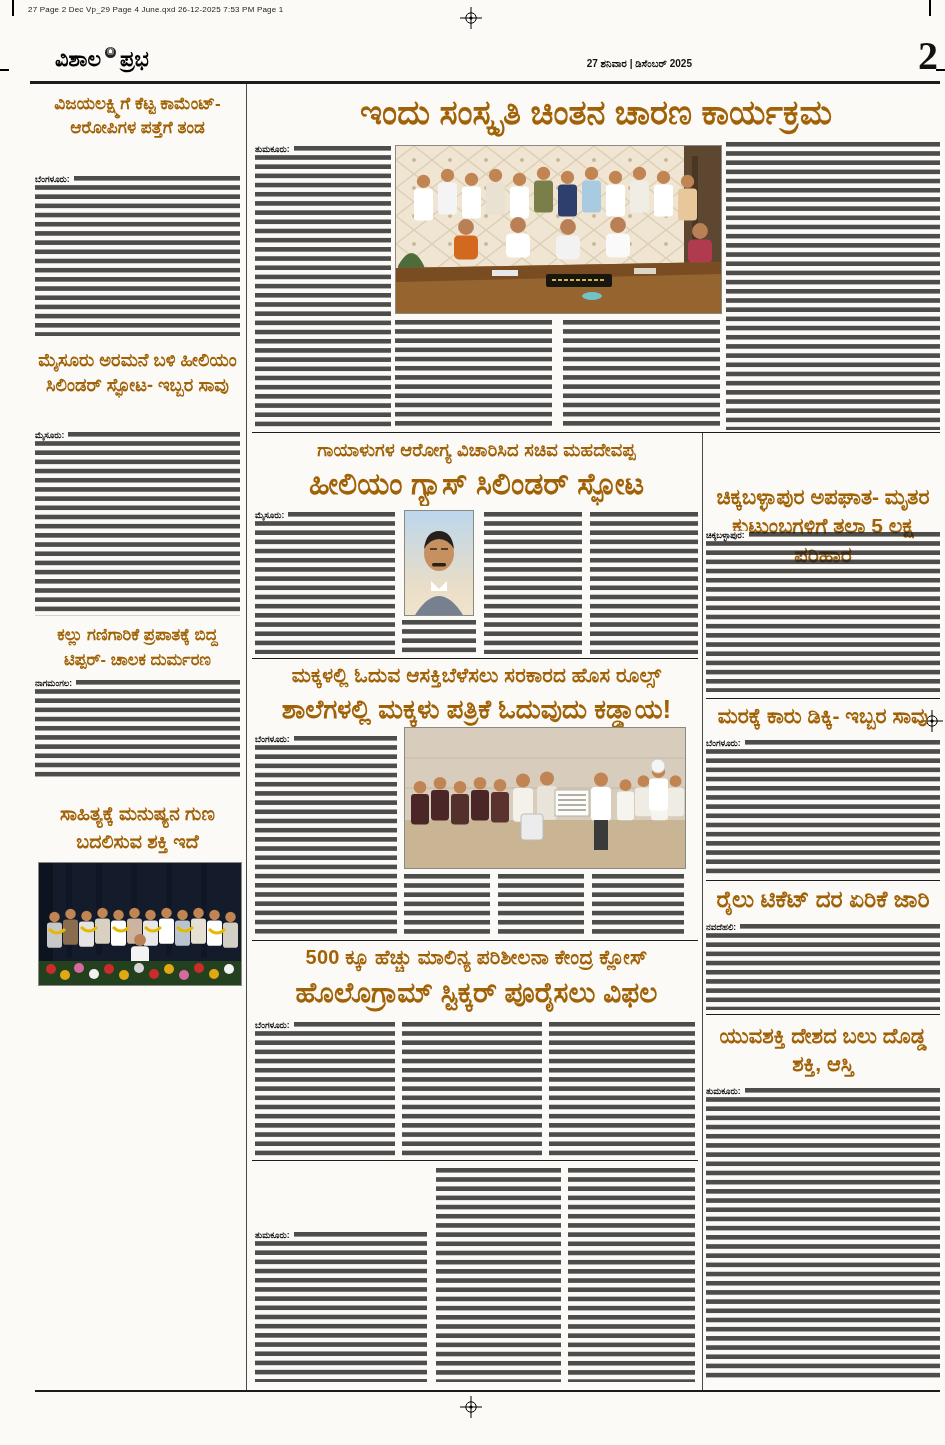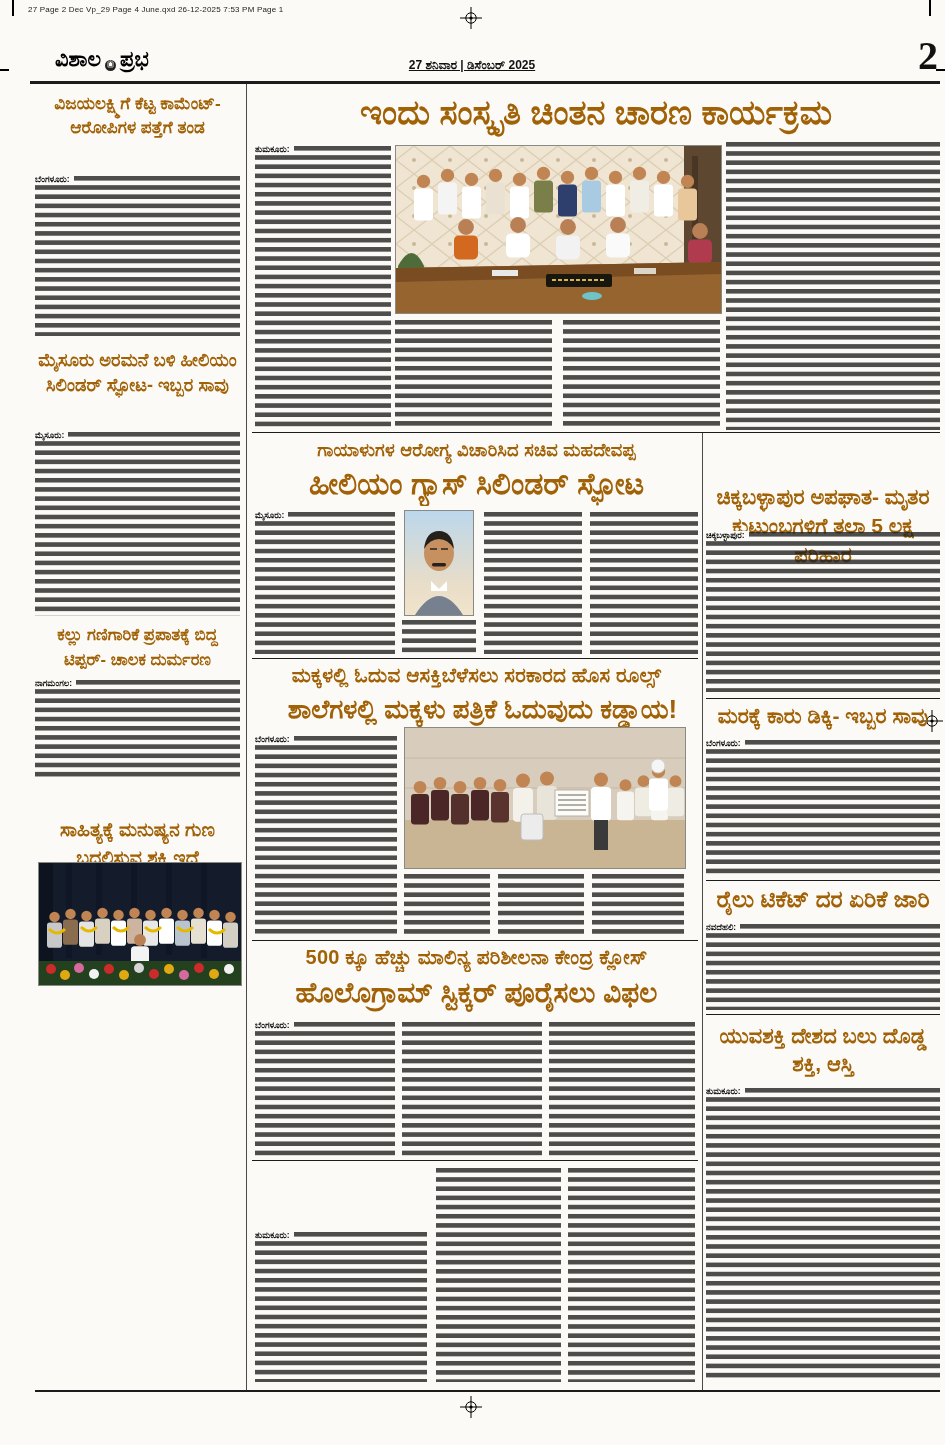--- a/index.html
+++ b/index.html
@@ -12,24 +12,24 @@
   .tx{position:absolute;
       background:repeating-linear-gradient(180deg, rgba(28,28,28,.78) 0 4.4px, transparent 4.4px 9.2px);
       background-size:100% 9.2px;}
   .tx .dl{position:absolute;top:-1px;left:0;background:#fbfaf7;font-size:8.5px;font-weight:bold;
           padding-right:4px;line-height:9px;white-space:nowrap;}
   .rule{position:absolute;background:#1c1c1c;height:1px;}
   .vrule{position:absolute;background:#4a4a4a;width:1px;}
   .crop{position:absolute;background:#000;}
   .slug{position:absolute;font-size:8px;color:#222;letter-spacing:.2px;white-space:nowrap;}
   .reg{position:absolute;width:22px;height:22px;}
-  .masthead{position:absolute;font-weight:bold;font-size:21px;color:#000;display:flex;align-items:flex-end;gap:4px;}
+  .masthead{position:absolute;font-weight:bold;font-size:21px;color:#000;display:flex;align-items:flex-start;gap:4px;}
   .emblem{display:inline-block;width:11px;height:11px;border-radius:50%;
           background:radial-gradient(circle at 50% 40%, #fff 0 2px, #777 2px 4px, #222 4px 6px);}
-  .dateline-c{position:absolute;font-size:12px;font-weight:bold;text-align:center;text-decoration:underline;}
+  .dateline-c{position:absolute;font-size:10px;font-weight:bold;text-align:right;}
   .pagenum{position:absolute;font-family:"Liberation Serif", serif;font-size:40px;font-weight:600;}
   .photo{position:absolute;overflow:hidden;border:1px solid #8a8a84;background:#ddd;}
   svg{display:block;}
 </style>
 </head>
 <body>
 
 <svg width="0" height="0" aria-hidden="true">
   <defs>
     <symbol id="ps" viewBox="0 0 16 40">
@@ -86,21 +86,21 @@
   <div class="hl" style="left:35px;top:348px;width:205px;font-size:18px;line-height:25px;height:78px;">ಮೈಸೂರು ಅರಮನೆ ಬಳಿ ಹೀಲಿಯಂ ಸಿಲಿಂಡರ್ ಸ್ಫೋಟ- ಇಬ್ಬರ ಸಾವು</div>
   <div class="tx" style="left:35px;top:432px;width:205px;height:184px;">
     <span class="dl">ಮೈಸೂರು:</span>
   </div>
 
   <div class="hl" style="left:35px;top:622px;width:205px;font-size:16.5px;line-height:25px;height:52px;">ಕಲ್ಲು ಗಣಿಗಾರಿಕೆ ಪ್ರಪಾತಕ್ಕೆ ಬಿದ್ದ ಟಿಪ್ಪರ್- ಚಾಲಕ ದುರ್ಮರಣ</div>
   <div class="tx" style="left:35px;top:680px;width:205px;height:99px;">
     <span class="dl">ನಾಗಮಂಗಲ:</span>
   </div>
 
-  <div class="hl" style="left:35px;top:800px;width:205px;font-size:19px;line-height:28px;height:58px;margin-top:16px;">ಸಾಹಿತ್ಯಕ್ಕೆ ಮನುಷ್ಯನ ಗುಣ ಬದಲಿಸುವ ಶಕ್ತಿ ಇದೆ</div>
+  <div class="hl" style="left:35px;top:800px;width:205px;font-size:19px;line-height:28px;height:58px;">ಸಾಹಿತ್ಯಕ್ಕೆ ಮನುಷ್ಯನ ಗುಣ ಬದಲಿಸುವ ಶಕ್ತಿ ಇದೆ</div>
 
   <div class="photo" style="left:38px;top:862px;width:202px;height:122px;">
     <svg width="202" height="122" viewBox="0 0 202 122">
       <rect width="202" height="122" fill="#141c2b"></rect>
       <rect x="0" y="0" width="14" height="122" fill="#0d1420"></rect>
       <path d="M30 0v95 M60 0v92 M95 0v90 M130 0v92 M165 0v95" stroke="#0f1726" stroke-width="6"></path>
       <g>
         <use href="#ps" x="8" y="48" width="15" height="38" color="#c8c8c8"></use>
         <use href="#ps" x="24" y="45" width="15" height="38" color="#8a6d4e"></use>
         <use href="#ps" x="40" y="47" width="15" height="38" color="#e4e4e4"></use>
@@ -244,21 +244,21 @@
   </div>
 
   <div class="rule" style="left:706px;top:1014px;width:234px;"></div>
 
   <div class="hl" style="left:706px;top:1022px;width:234px;font-size:21px;line-height:28px;height:58px;">ಯುವಶಕ್ತಿ ದೇಶದ ಬಲು ದೊಡ್ಡ ಶಕ್ತಿ, ಆಸ್ತಿ</div>
   <div class="tx" style="left:706px;top:1088px;width:234px;height:292px;">
     <span class="dl">ತುಮಕೂರು:</span>
   </div>
 
   <div class="hl kick" style="left:255px;top:664px;width:443px;font-size:20px;height:26px;">ಮಕ್ಕಳಲ್ಲಿ ಓದುವ ಆಸಕ್ತಿಬೆಳೆಸಲು ಸರಕಾರದ ಹೊಸ ರೂಲ್ಸ್</div>
-  <div class="hl" style="left:261px;top:692px;width:443px;font-size:26px;line-height:34px;height:36px;">ಶಾಲೆಗಳಲ್ಲಿ ಮಕ್ಕಳು ಪತ್ರಿಕೆ ಓದುವುದು ಕಡ್ಡಾಯ!</div>
+  <div class="hl" style="left:255px;top:692px;width:443px;font-size:26px;line-height:34px;height:36px;">ಶಾಲೆಗಳಲ್ಲಿ ಮಕ್ಕಳು ಪತ್ರಿಕೆ ಓದುವುದು ಕಡ್ಡಾಯ!</div>
 
   <div class="tx" style="left:255px;top:736px;width:142px;height:198px;">
     <span class="dl">ಬೆಂಗಳೂರು:</span>
   </div>
 
   <div class="photo" style="left:404px;top:727px;width:280px;height:140px;">
     <svg width="280" height="140" viewBox="0 0 280 140">
       <rect width="280" height="140" fill="#d8cdbd"></rect>
       <rect y="92" width="280" height="48" fill="#c9b493"></rect>
       <path d="M0 30 h280 M0 60 h280" stroke="#cfc2ae" stroke-width="2"></path>

